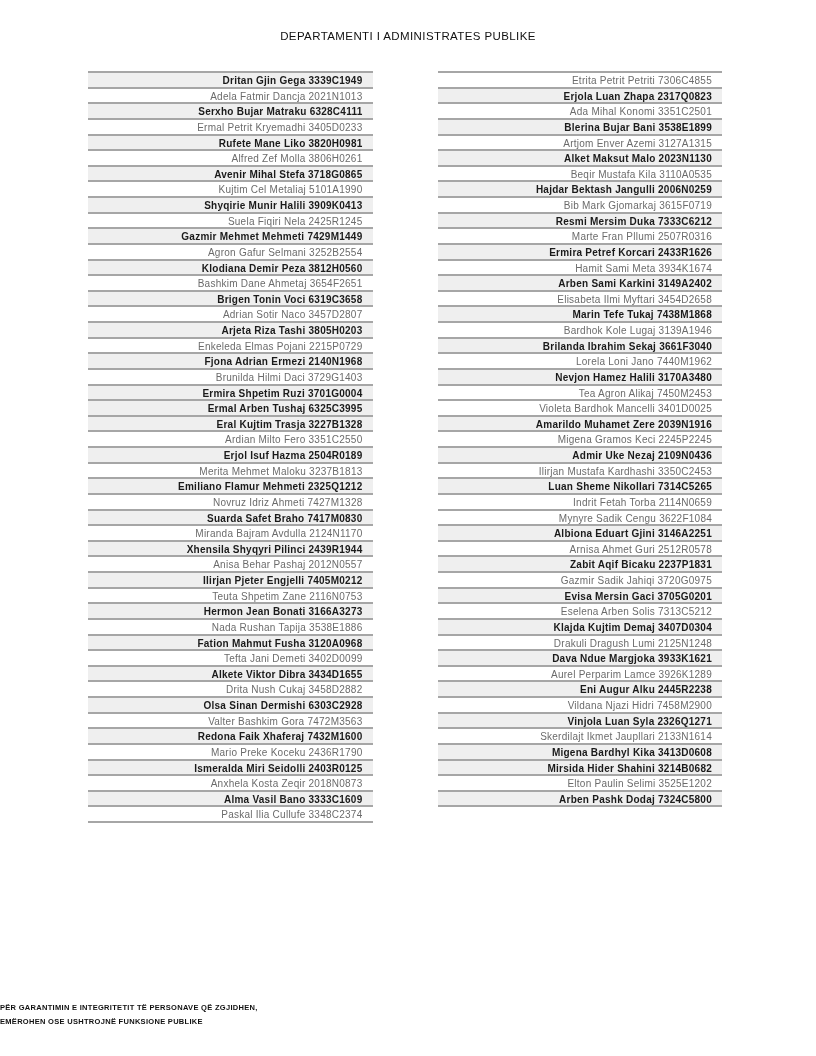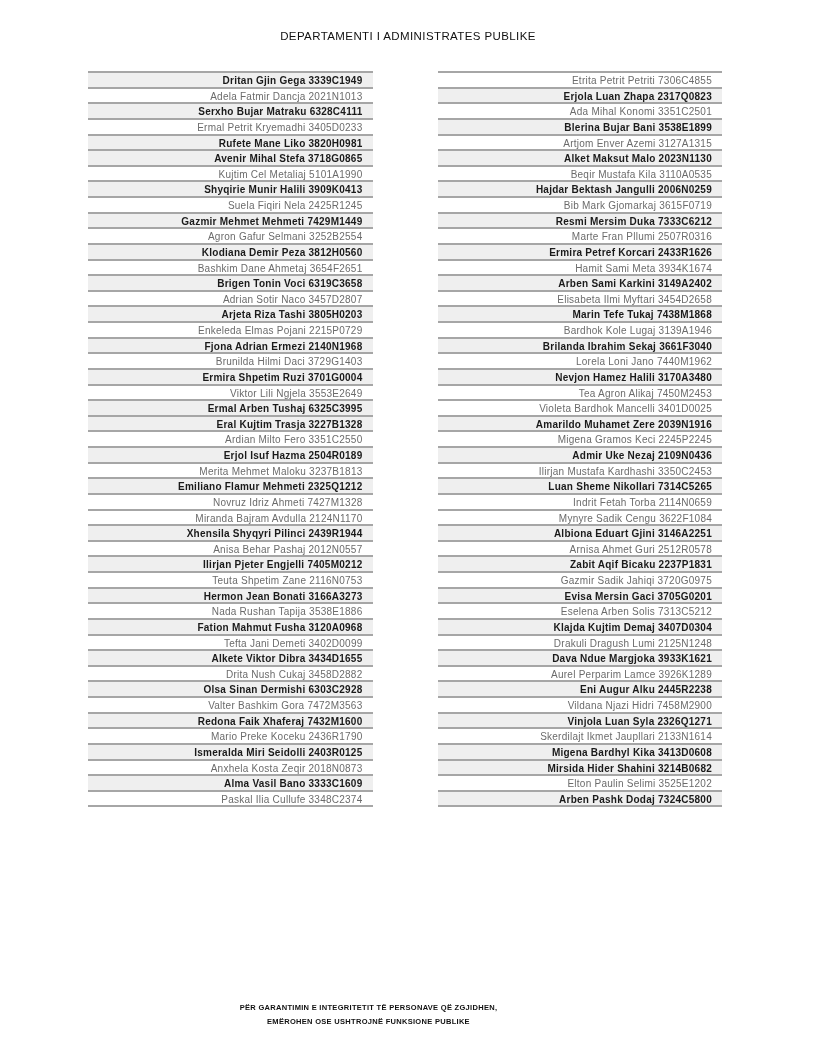--- a/index.html
+++ b/index.html
@@ -60,21 +60,20 @@
   .row.plain {
     background: var(--plain-row-bg, #ffffff);
     color: var(--plain-text, #6b6b6b);
     font-weight: normal;
   }
   .footer {
     position: absolute;
     top: 1001px;
     left: 0;
     width: 737px;
-    text-align: center;
     font-size: 7.5px;
     font-weight: bold;
     letter-spacing: 0.3px;
     color: var(--title-text, #111);
   }
   .footer div {
     line-height: 14px;
   }
 </style>
 </head>
@@ -84,43 +83,44 @@
 
   <h1 class="page-title">DEPARTAMENTI I ADMINISTRATES PUBLIKE</h1>
 
   <div class="cols">
     <div class="col" id="col-left">
         <div class="row shaded">Dritan Gjin Gega 3339C1949</div>
         <div class="row plain">Adela Fatmir Dancja 2021N1013</div>
         <div class="row shaded">Serxho Bujar Matraku 6328C4111</div>
         <div class="row plain">Ermal Petrit Kryemadhi 3405D0233</div>
         <div class="row shaded">Rufete Mane Liko 3820H0981</div>
+        <div class="row plain">Alfred Zef Molla 3806H0261</div>
         <div class="row shaded">Avenir Mihal Stefa 3718G0865</div>
         <div class="row plain">Kujtim Cel Metaliaj 5101A1990</div>
         <div class="row shaded">Shyqirie Munir Halili 3909K0413</div>
         <div class="row plain">Suela Fiqiri Nela 2425R1245</div>
         <div class="row shaded">Gazmir Mehmet Mehmeti 7429M1449</div>
         <div class="row plain">Agron Gafur Selmani 3252B2554</div>
         <div class="row shaded">Klodiana Demir Peza 3812H0560</div>
         <div class="row plain">Bashkim Dane Ahmetaj 3654F2651</div>
         <div class="row shaded">Brigen Tonin Voci 6319C3658</div>
         <div class="row plain">Adrian Sotir Naco 3457D2807</div>
         <div class="row shaded">Arjeta Riza Tashi 3805H0203</div>
         <div class="row plain">Enkeleda Elmas Pojani 2215P0729</div>
         <div class="row shaded">Fjona Adrian Ermezi 2140N1968</div>
         <div class="row plain">Brunilda Hilmi Daci 3729G1403</div>
         <div class="row shaded">Ermira Shpetim Ruzi 3701G0004</div>
-        <div class="row plain">Viktor Lili Ngjela 3553E2649</div>
         <div class="row shaded">Ermal Arben Tushaj 6325C3995</div>
         <div class="row shaded">Eral Kujtim Trasja 3227B1328</div>
         <div class="row plain">Ardian Milto Fero 3351C2550</div>
         <div class="row shaded">Erjol Isuf Hazma 2504R0189</div>
         <div class="row plain">Merita Mehmet Maloku 3237B1813</div>
         <div class="row shaded">Emiliano Flamur Mehmeti 2325Q1212</div>
         <div class="row plain">Novruz Idriz Ahmeti 7427M1328</div>
+        <div class="row shaded">Suarda Safet Braho 7417M0830</div>
         <div class="row plain">Miranda Bajram Avdulla 2124N1170</div>
         <div class="row shaded">Xhensila  Shyqyri Pilinci 2439R1944</div>
         <div class="row plain">Anisa Behar Pashaj 2012N0557</div>
         <div class="row shaded">Ilirjan Pjeter Engjelli 7405M0212</div>
         <div class="row plain">Teuta Shpetim Zane 2116N0753</div>
         <div class="row shaded">Hermon Jean Bonati 3166A3273</div>
         <div class="row plain">Nada Rushan Tapija 3538E1886</div>
         <div class="row shaded">Fation Mahmut Fusha 3120A0968</div>
         <div class="row plain">Tefta Jani Demeti 3402D0099</div>
         <div class="row shaded">Alkete Viktor Dibra 3434D1655</div>

